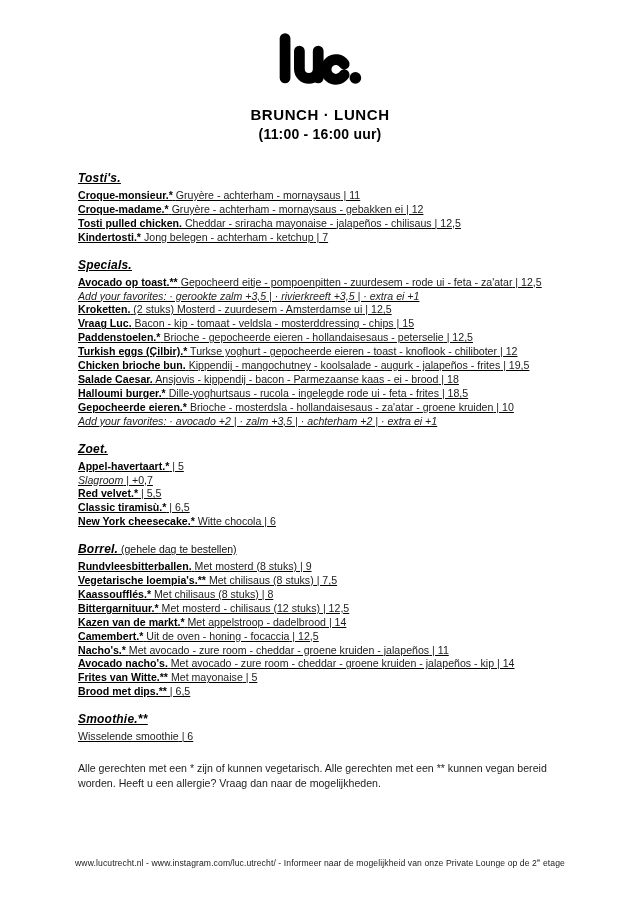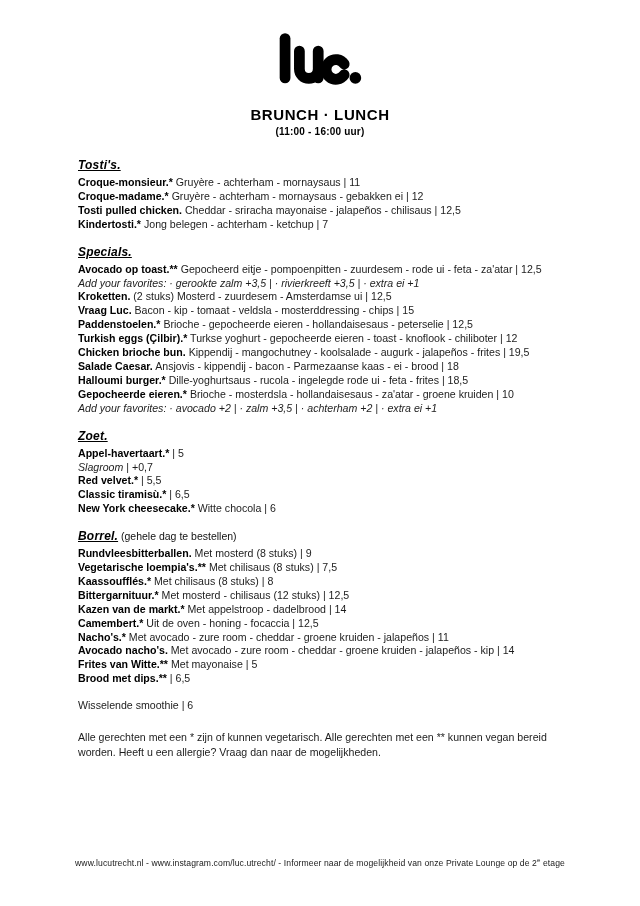--- a/index.html
+++ b/index.html
@@ -21,25 +21,25 @@
   }
   .masthead { text-align: center; }
   .logo-wrap { display: inline-block; margin: 6px auto 2px auto; line-height: 0; }
   .menu-title {
     font-size: 15px;
     font-weight: bold;
     letter-spacing: 0.6px;
     margin: 14px 0 3px 0;
   }
   .menu-hours {
-    font-size: 10px;
+    font-size: 14px;
     font-weight: bold;
     letter-spacing: 0.2px;
   }
-  .sections { margin-top: 21px; text-align: left; }
+  .sections { margin-top: 29px; text-align: left; text-decoration: underline; }
   .menu-section { margin-top: 13px; }
   .menu-section:first-child { margin-top: 0; }
   .section-title {
     font-size: 12px;
     margin: 0 0 3px 0;
     line-height: 15px;
   }
   .st-text {
     font-weight: bold;
     font-style: italic;
@@ -150,20 +150,21 @@
           <div class="item"><span class="item-name">Kazen van de markt.*</span> <span class="item-desc">Met appelstroop - dadelbrood</span><span class="item-price"> | 14</span></div>
           <div class="item"><span class="item-name">Camembert.*</span> <span class="item-desc">Uit de oven - honing - focaccia</span><span class="item-price"> | 12,5</span></div>
           <div class="item"><span class="item-name">Nacho's.*</span> <span class="item-desc">Met avocado - zure room - cheddar - groene kruiden - jalapeños</span><span class="item-price"> | 11</span></div>
           <div class="item"><span class="item-name">Avocado nacho's.</span> <span class="item-desc">Met avocado - zure room - cheddar - groene kruiden - jalapeños - kip</span><span class="item-price"> | 14</span></div>
           <div class="item"><span class="item-name">Frites van Witte.**</span> <span class="item-desc">Met mayonaise</span><span class="item-price"> | 5</span></div>
           <div class="item"><span class="item-name">Brood met dips.**</span><span class="item-price"> | 6,5</span></div>
         </div>
   </section>
 
   <section class="menu-section">
+    <h2 class="section-title"><span class="st-text">Smoothie.**</span><span class="st-suffix"></span></h2>
     <div class="section-items">
           <div class="item"><span class="item-desc">Wisselende smoothie</span><span class="item-price"> | 6</span></div>
         </div>
   </section>
 </div>
 
   <p class="footnote">Alle gerechten met een * zijn of kunnen vegetarisch. Alle gerechten met een ** kunnen vegan bereid worden. Heeft u een allergie? Vraag dan naar de mogelijkheden.</p>
 
   <footer class="page-footer"><span>www.lucutrecht.nl - www.instagram.com/luc.utrecht/ - Informeer naar de mogelijkheid van onze Private Lounge op de 2</span><sup>e</sup><span> etage</span></footer>
 

